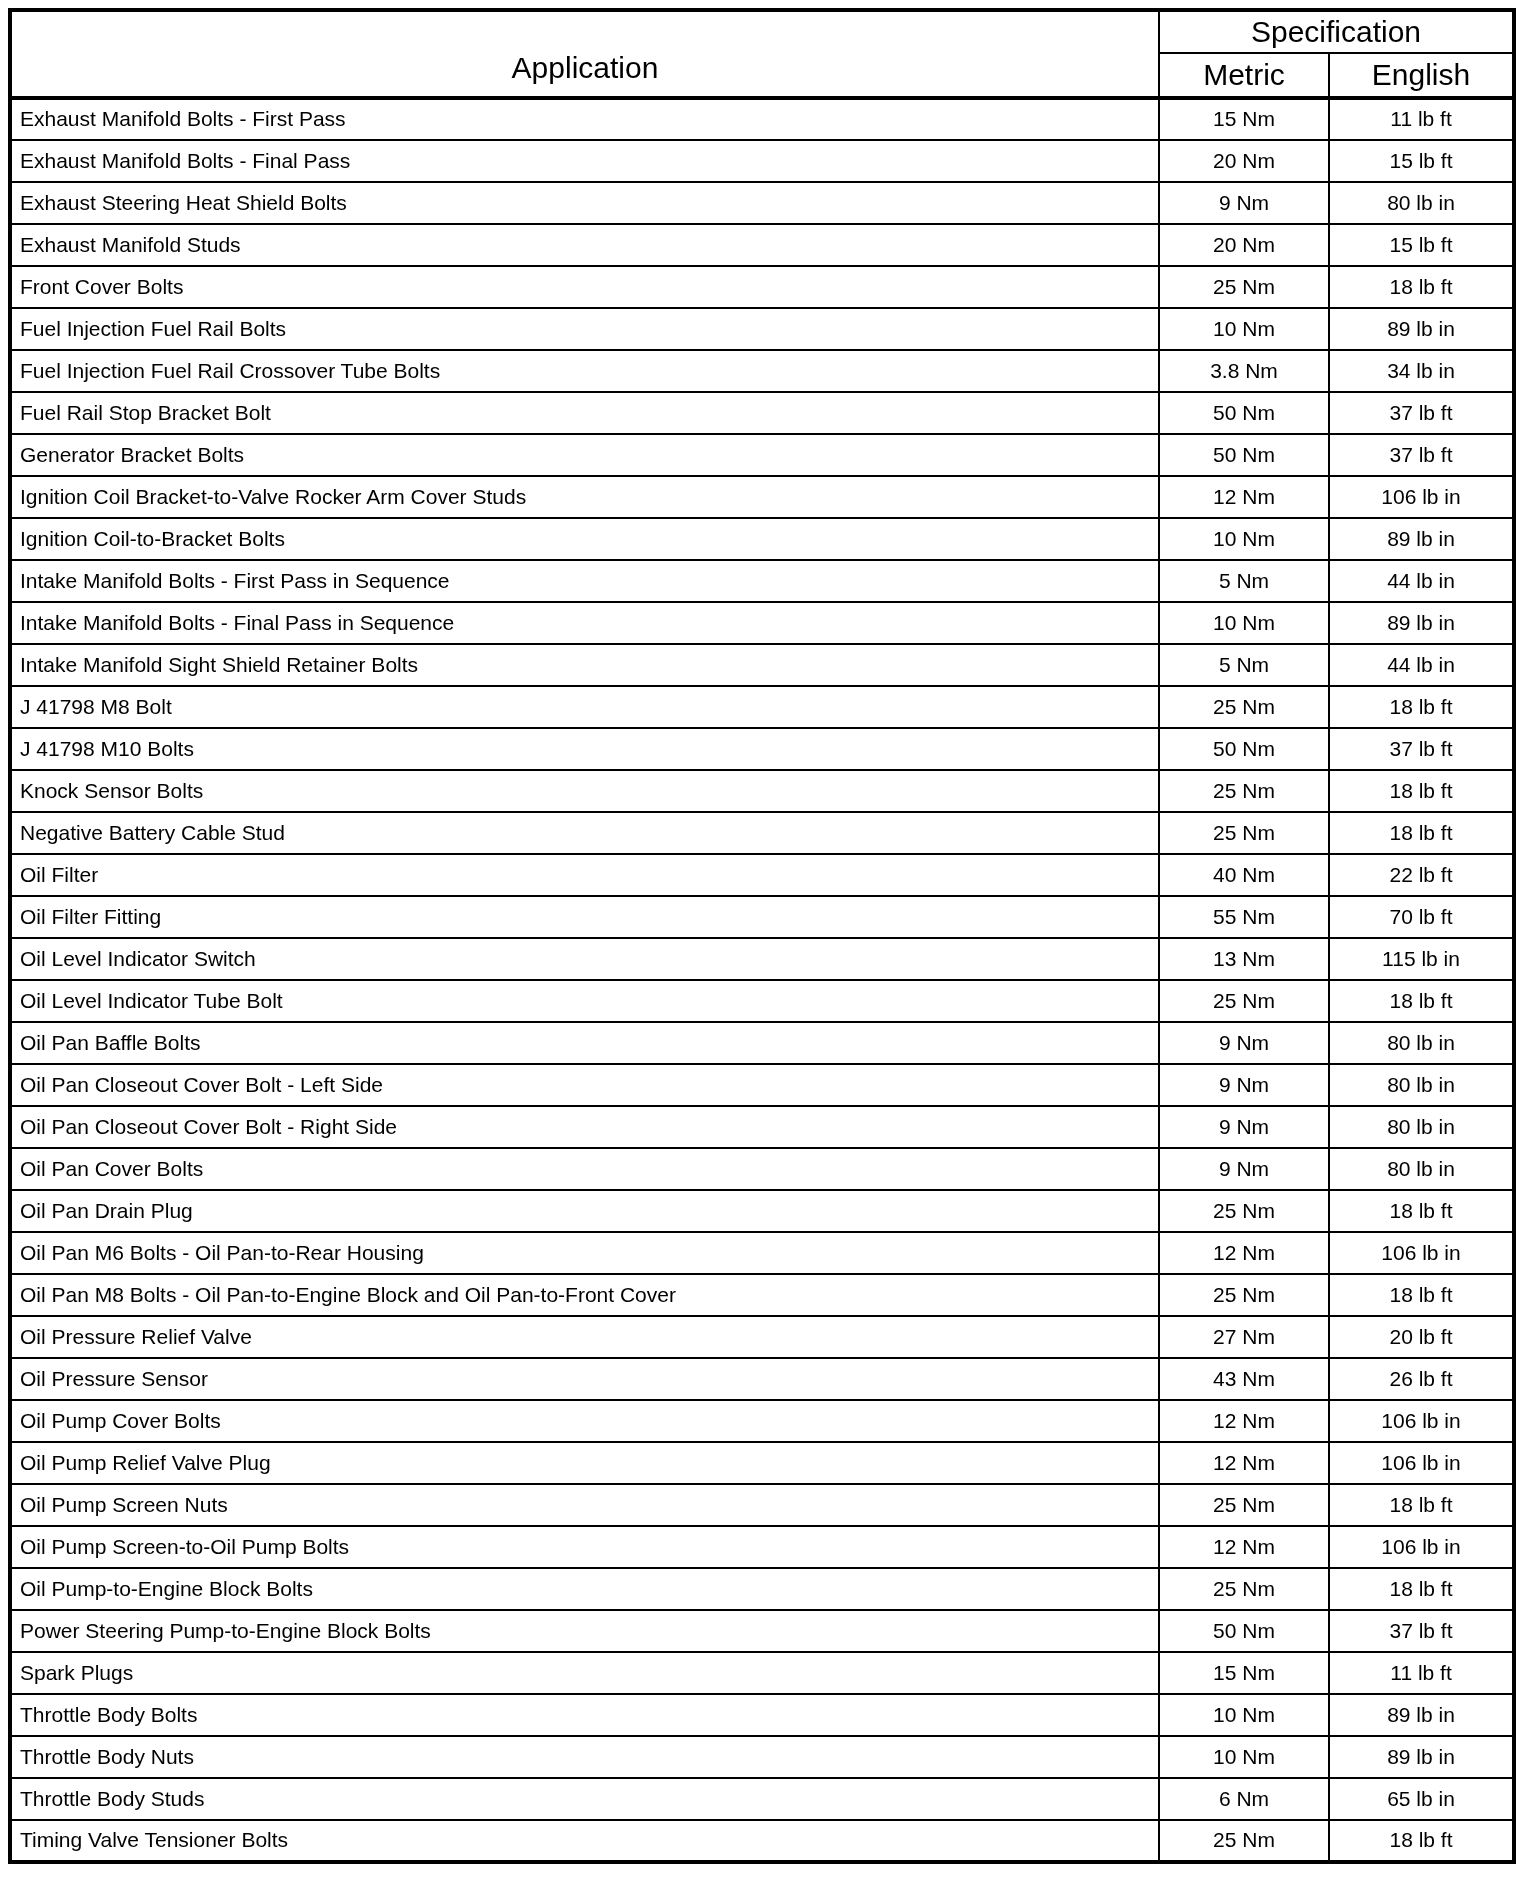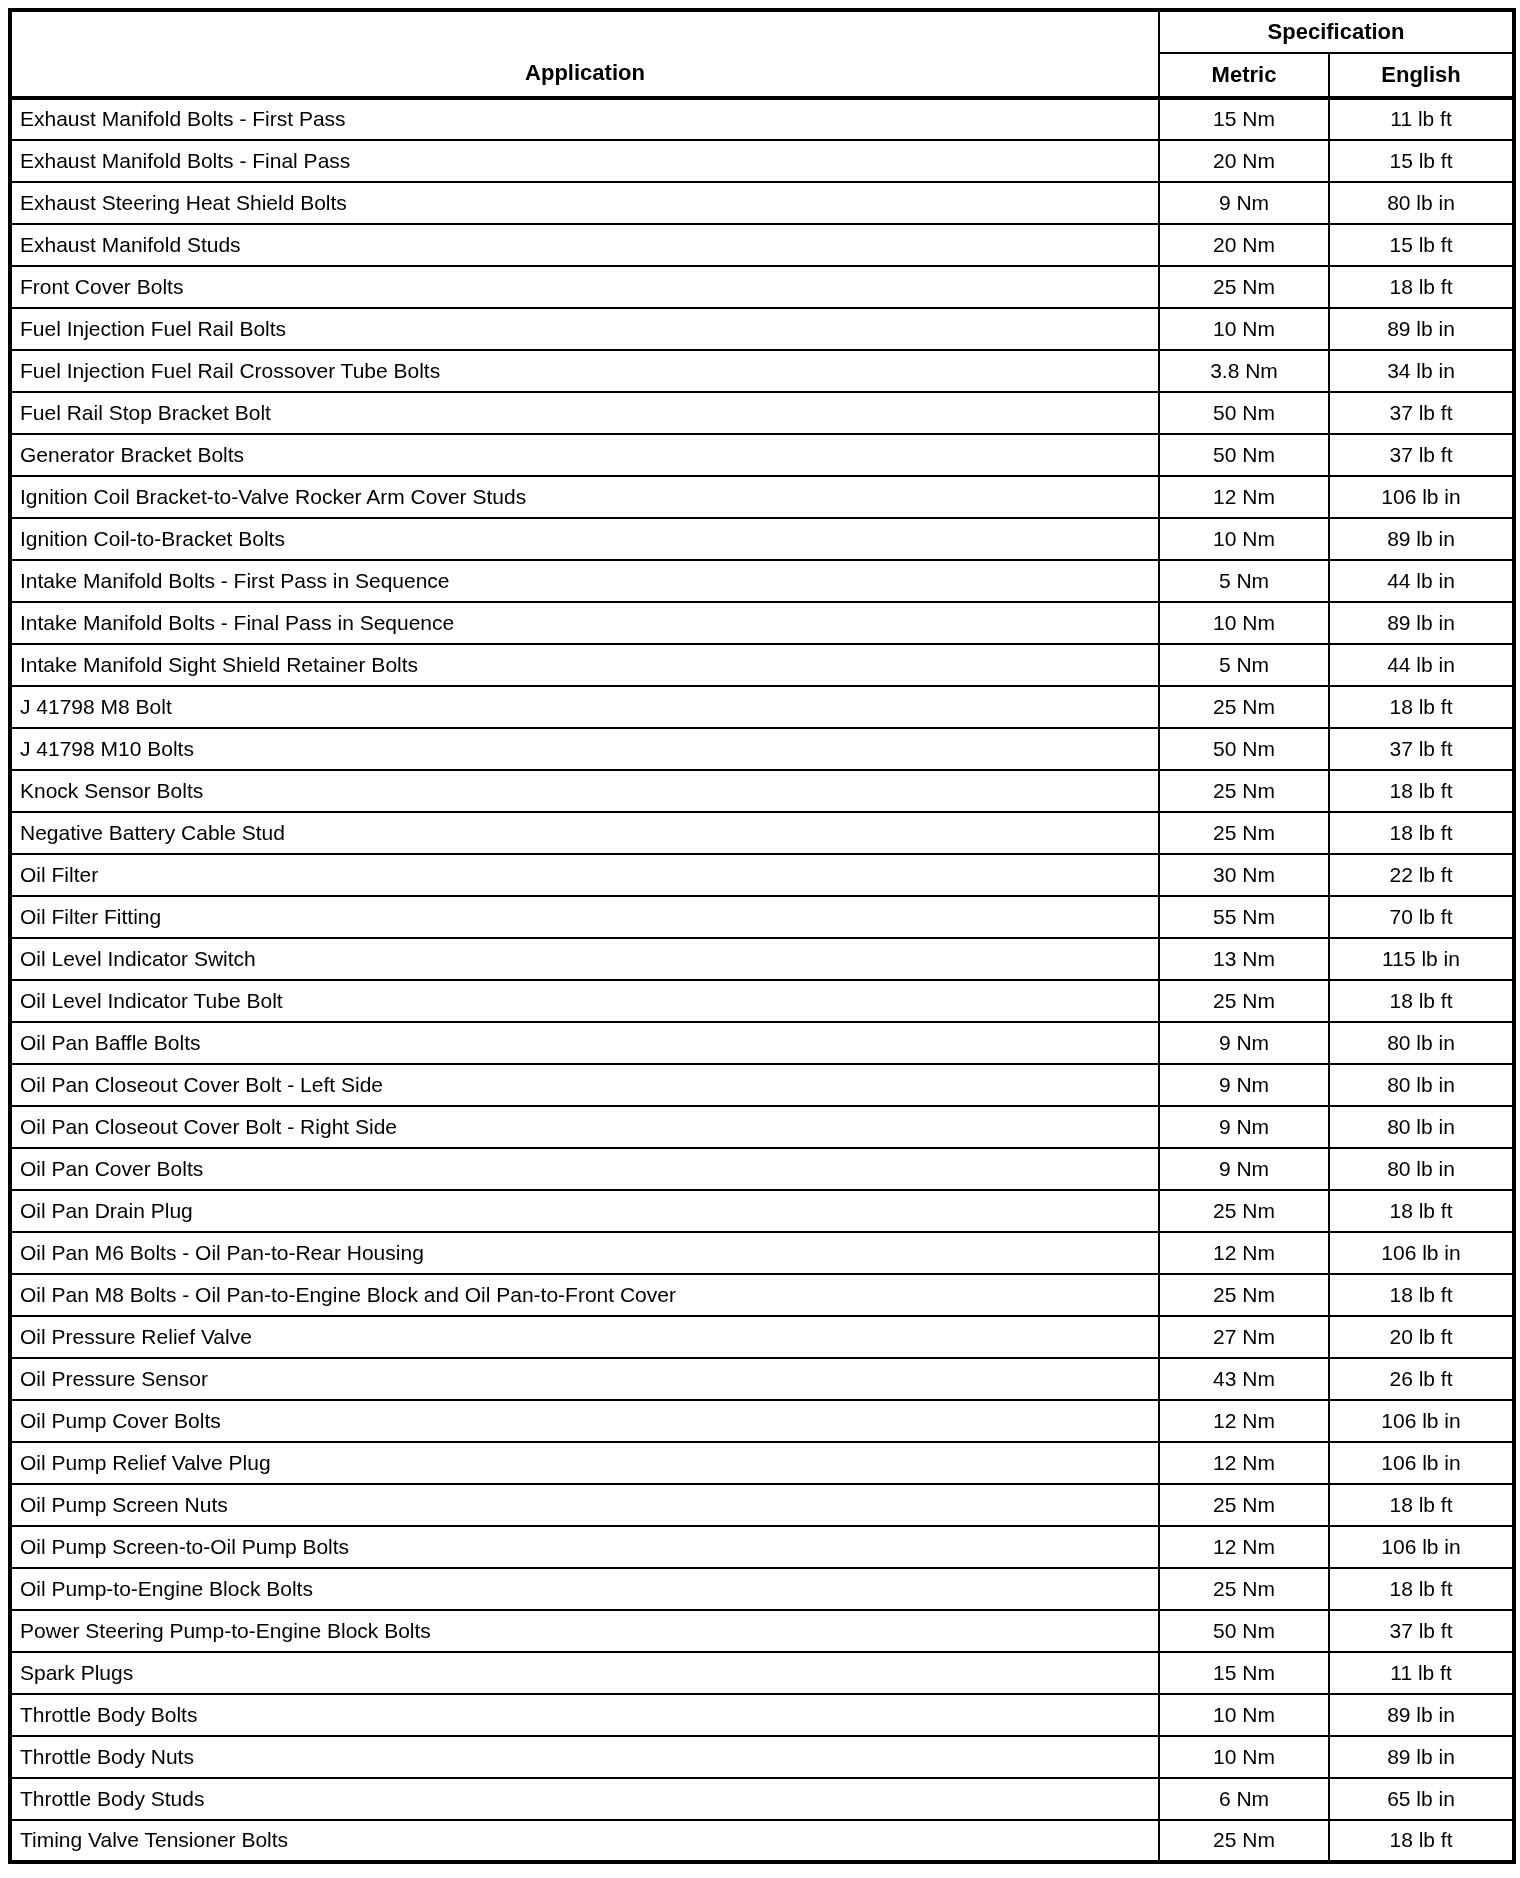--- a/index.html
+++ b/index.html
@@ -27,24 +27,24 @@
   .spec-table col.col-english     { width: 185px;  }
 
   .spec-table th, .spec-table td {
     border: 2px solid #000000;
     font-size: 21px;
     line-height: 1.15;
     background: #ffffff;
     overflow: hidden;
   }
   .spec-table thead th {
-    font-weight: bold;
+    font-weight: normal;
     text-align: center;
     vertical-align: middle;
-    font-size: 22px;
+    font-size: 30px;
   }
   .spec-table thead tr.hdr-top th    { height: 38px; }
   .spec-table thead tr.hdr-bottom th { height: 40px; }
   .spec-table thead th.application-hdr {
     vertical-align: bottom;
     padding-bottom: 11px;
   }
   
   .spec-table thead tr.hdr-bottom th,
   .spec-table thead th.application-hdr {
@@ -170,21 +170,21 @@
     <td class="cell-metric">25 Nm</td>
     <td class="cell-english">18 lb ft</td>
   </tr>
         <tr>
     <td class="cell-application">Negative Battery Cable Stud</td>
     <td class="cell-metric">25 Nm</td>
     <td class="cell-english">18 lb ft</td>
   </tr>
         <tr>
     <td class="cell-application">Oil Filter</td>
-    <td class="cell-metric">30 Nm</td>
+    <td class="cell-metric">40 Nm</td>
     <td class="cell-english">22 lb ft</td>
   </tr>
         <tr>
     <td class="cell-application">Oil Filter Fitting</td>
     <td class="cell-metric">55 Nm</td>
     <td class="cell-english">70 lb ft</td>
   </tr>
         <tr>
     <td class="cell-application">Oil Level Indicator Switch</td>
     <td class="cell-metric">13 Nm</td>

